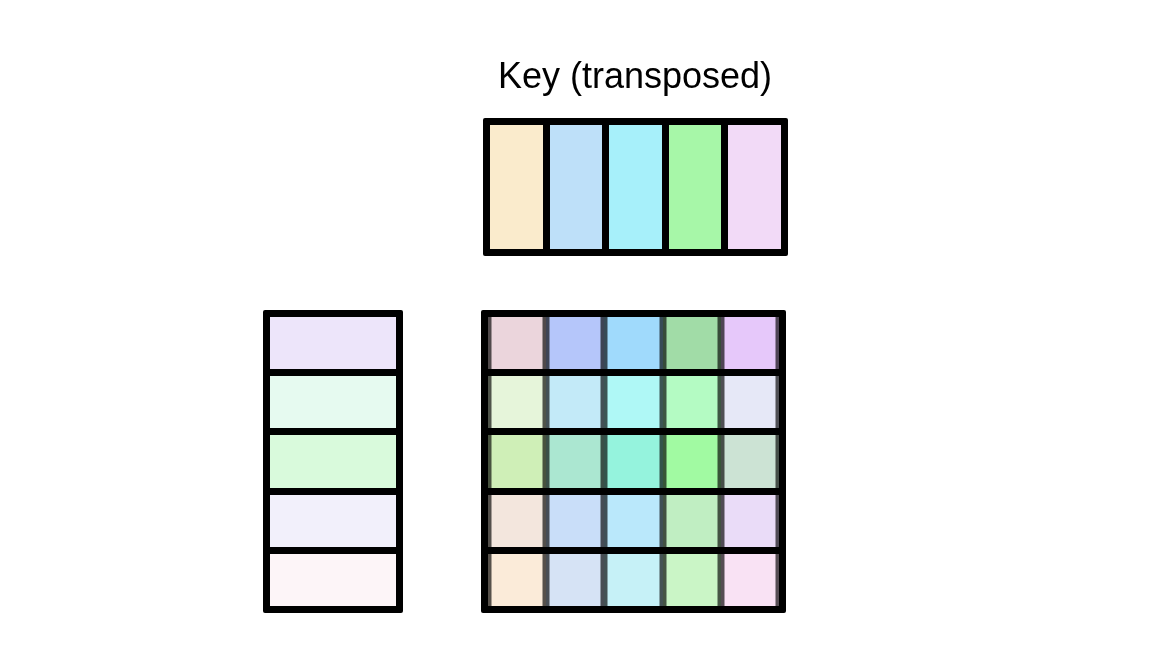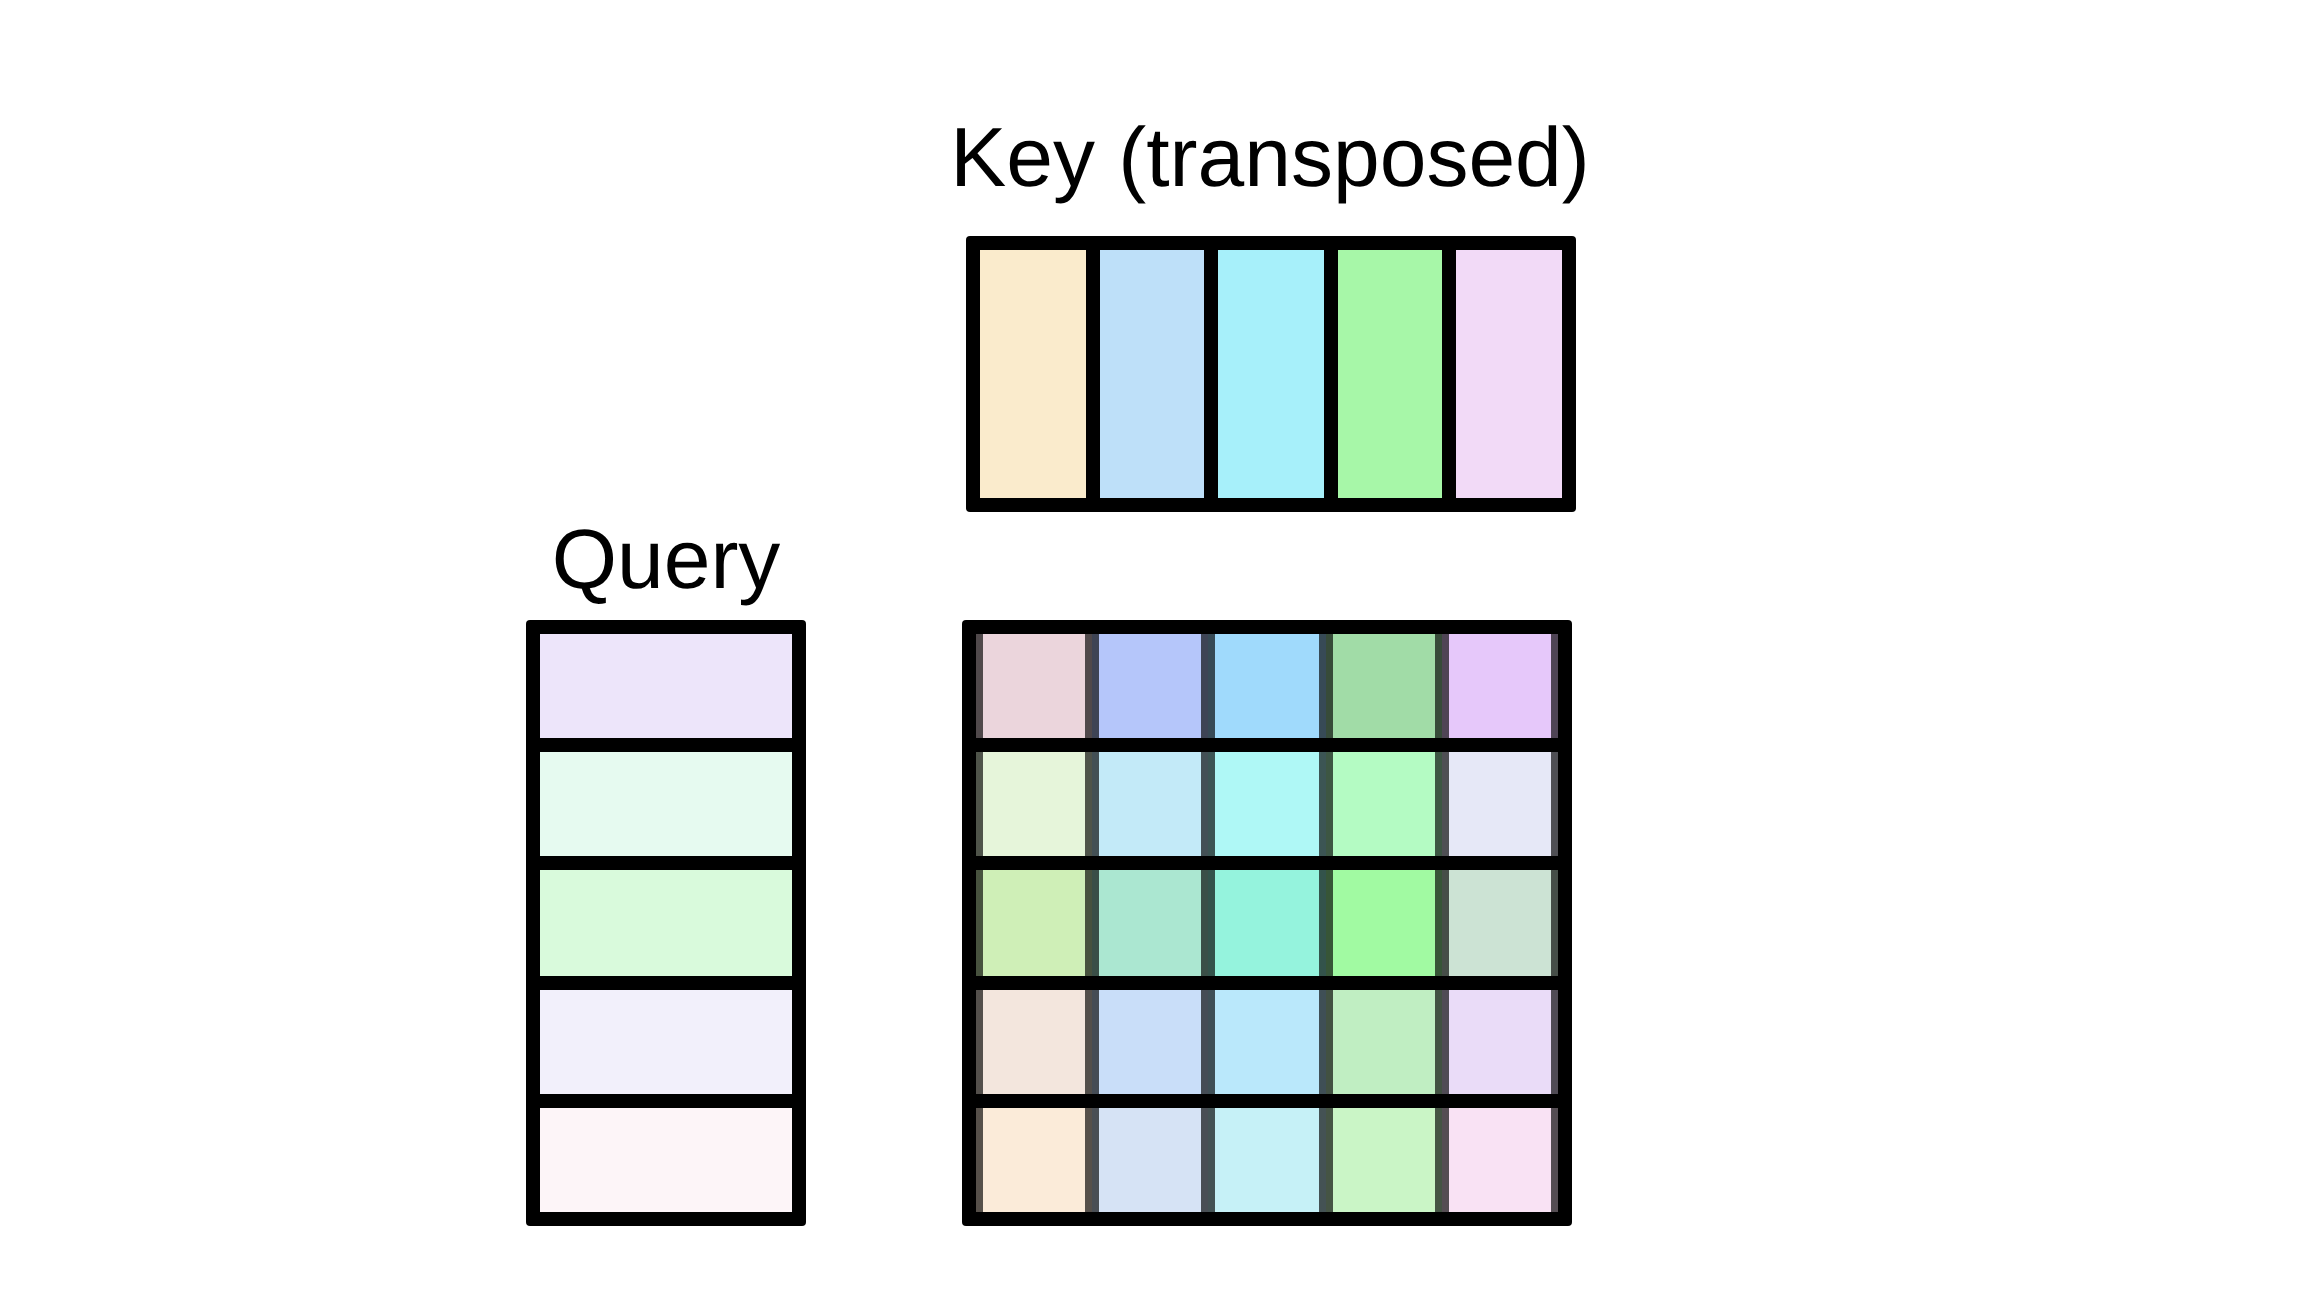--- a/index.html
+++ b/index.html
@@ -11,21 +11,21 @@
     position: relative;
     width: 1160px;
     height: 658px;
     background: #ffffff;
     overflow: hidden;
     font-family: "Liberation Sans", sans-serif;
   }
   .fig-title {
     position: absolute;
     color: #000000;
-    font-size: 42px;
+    font-size: 36px;
     line-height: 1.1;
     text-align: center;
     white-space: nowrap;
   }
   .matrix {
     position: absolute;
     background: #000000;
     display: grid;
     box-sizing: border-box;
     padding: 7px;
@@ -86,21 +86,20 @@
   <div class="fig-title" id="key-title">Key (transposed)</div>
 
   <div class="matrix key">
       <div class="cell" style="background: rgb(250, 235, 204);"></div>
       <div class="cell" style="background: rgb(190, 224, 249);"></div>
       <div class="cell" style="background: rgb(167, 240, 250);"></div>
       <div class="cell" style="background: rgb(167, 247, 168);"></div>
       <div class="cell" style="background: rgb(242, 218, 247);"></div>
     </div>
 
-  <div class="fig-title" id="query-title">Query</div>
 
   <div class="matrix query">
       <div class="cell" style="background: rgb(237, 229, 250);"></div>
       <div class="cell" style="background: rgb(230, 250, 240);"></div>
       <div class="cell" style="background: rgb(217, 250, 220);"></div>
       <div class="cell" style="background: rgb(242, 240, 251);"></div>
       <div class="cell" style="background: rgb(253, 245, 248);"></div>
     </div>
 
   <div class="matrix scores">

